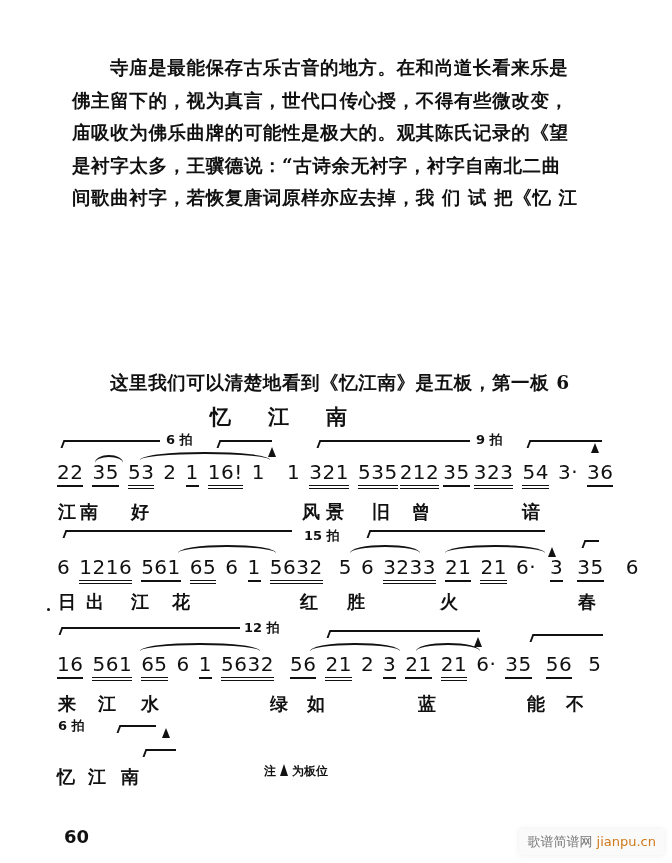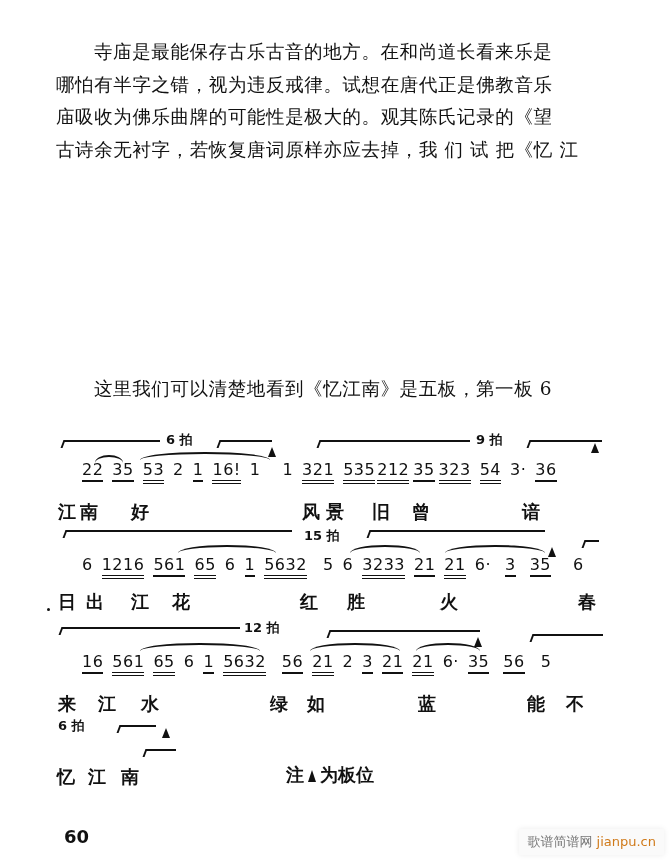--- a/index.html
+++ b/index.html
@@ -2,37 +2,37 @@
 <html><head>
 <meta charset="utf-8">
 <style>
   html, body { margin: 0; padding: 0; }
   body {
     width: 672px; height: 863px; background: #ffffff; position: relative; overflow: hidden;
     font-family: "DejaVu Serif", "Liberation Serif", serif; color: #111;
   }
   .para {
     position: absolute; left: 56px; width: 560px;
-    font-size: 18.5px; line-height: 32.5px; letter-spacing: 0.6px; font-weight: normal;
-    text-align: justify; margin: 0;
+    font-size: 18.5px; line-height: 32.5px; letter-spacing: 0.6px; font-weight: bold;
+    text-align: justify; margin: 16px;
   }
   .para .line { display: block; white-space: nowrap; }
   .indent { padding-left: 38px; }
   #p1 { top: 36px; }
-  #p2 { top: 373px; }
+  #p2 { top: 351px; }
 
   .score { position: absolute; left: 0; top: 0; width: 672px; height: 863px; }
   .score-title {
     position: absolute; top: 403px; left: 210px; font-size: 21px; font-weight: bold;
     font-family: "DejaVu Sans", sans-serif; letter-spacing: 1px;
   }
   .score-title span { display: inline-block; margin-right: 36px; }
   .notes {
-    position: absolute; font-family: "DejaVu Sans", sans-serif; font-size: 16px;
-    white-space: nowrap; letter-spacing: 0.5px; margin-left: 25px;
+    position: absolute; font-family: "DejaVu Sans", sans-serif; font-size: 20px;
+    white-space: nowrap; letter-spacing: 0.5px;
   }
   .notes span.g { display: inline-block; margin-right: 9px; }
   .notes span.u { border-bottom: 2px solid #111; padding-bottom: 1px; }
   .notes span.uu { border-bottom: 4px double #111; padding-bottom: 1px; }
   .lyr {
     position: absolute; font-family: "DejaVu Sans", sans-serif; font-size: 18px; font-weight: bold;
     white-space: nowrap;
   }
   .lyr span { position: absolute; top: 0; }
   .beat {
@@ -41,47 +41,51 @@
   }
   .bracket { position: absolute; border-top: 2px solid #111; height: 6px; }
   .bracket::before { content: ""; position: absolute; left: -2px; top: -2px; width: 2px; height: 8px; background: #111; transform: skewX(-20deg); }
   .slur { position: absolute; border-top: 2px solid #111; border-radius: 50% 50% 0 0 / 100% 100% 0 0; height: 6px; }
   .tri { position: absolute; width: 0; height: 0; border-left: 4px solid transparent; border-right: 4px solid transparent; border-bottom: 10px solid #111; }
   .page-num {
     position: absolute; left: 64px; top: 826px; font-size: 18px; font-weight: bold; 
     font-family: "DejaVu Sans", sans-serif;
   }
   .note-mark {
-    position: absolute; left: 286px; top: 763px; font-size: 18px; font-weight: bold;
+    position: absolute; left: 264px; top: 763px; font-size: 12px; font-weight: bold;
     font-family: "DejaVu Sans", sans-serif; white-space: nowrap;
   }
   .note-mark .tri-inline { display: inline-block; width: 0; height: 0; border-left: 4px solid transparent; border-right: 4px solid transparent; border-bottom: 12px solid #111; margin: 0 4px; vertical-align: -1px; }
   .watermark {
     position: absolute; right: 8px; bottom: 8px; font-size: 13px; color: #777;
     font-family: "DejaVu Sans", sans-serif; background: #fafafa; padding: 4px 8px;
     box-shadow: 0 0 6px rgba(0,0,0,0.08);
   }
   .watermark .site { color: #d07a1a; }
   .dot { position: absolute; width: 3px; height: 3px; background: #111; border-radius: 50%; }
 </style>
 </head>
 <body>
 
 <div class="para" id="p1">
   <span class="line indent">寺庙是最能保存古乐古音的地方。在和尚道长看来乐是</span>
-  <span class="line">哪怕有半字之错，视为违反戒律。试想在唐代正是佛教音乐</span>
+  <span class="line">佛主留下的，视为真言，世代口传心授，不得有些微改变，</span>
   <span class="line">庙吸收为佛乐曲牌的可能性是极大的。观其陈氏记录的《望</span>
-  <span class="line">古诗余无衬字，若恢复唐词原样亦应去掉，我 们 试 把《忆 江</span>
+  <span class="line">是衬字太多，王骥德说：“古诗余无衬字，衬字自南北二曲</span>
+  <span class="line">间歌曲衬字，若恢复唐词原样亦应去掉，我 们 试 把《忆 江</span>
 </div>
 
 <div class="para" id="p2">
   <span class="line indent">这里我们可以清楚地看到《忆江南》是五板，第一板 6</span>
 </div>
 
 <div class="score">
+  <div class="score-title">
+    <span>忆</span><span>江</span><span>南</span>
+  </div>
 
   <div class="bracket" style="left:64px; top:440px; width:96px;"></div>
   <div class="beat" style="left:162px; top:431px;">6 拍</div>
   <div class="bracket" style="left:220px; top:440px; width:52px; border-left:none;"></div>
   <div class="tri" style="left:268px; top:447px;"></div>
   <div class="bracket" style="left:320px; top:440px; width:150px;"></div>
   <div class="beat" style="left:472px; top:431px;">9 拍</div>
   <div class="bracket" style="left:530px; top:440px; width:72px;"></div>
   <div class="tri" style="left:591px; top:443px;"></div>
   <div class="slur" style="left:95px; top:455px; width:28px;"></div>

